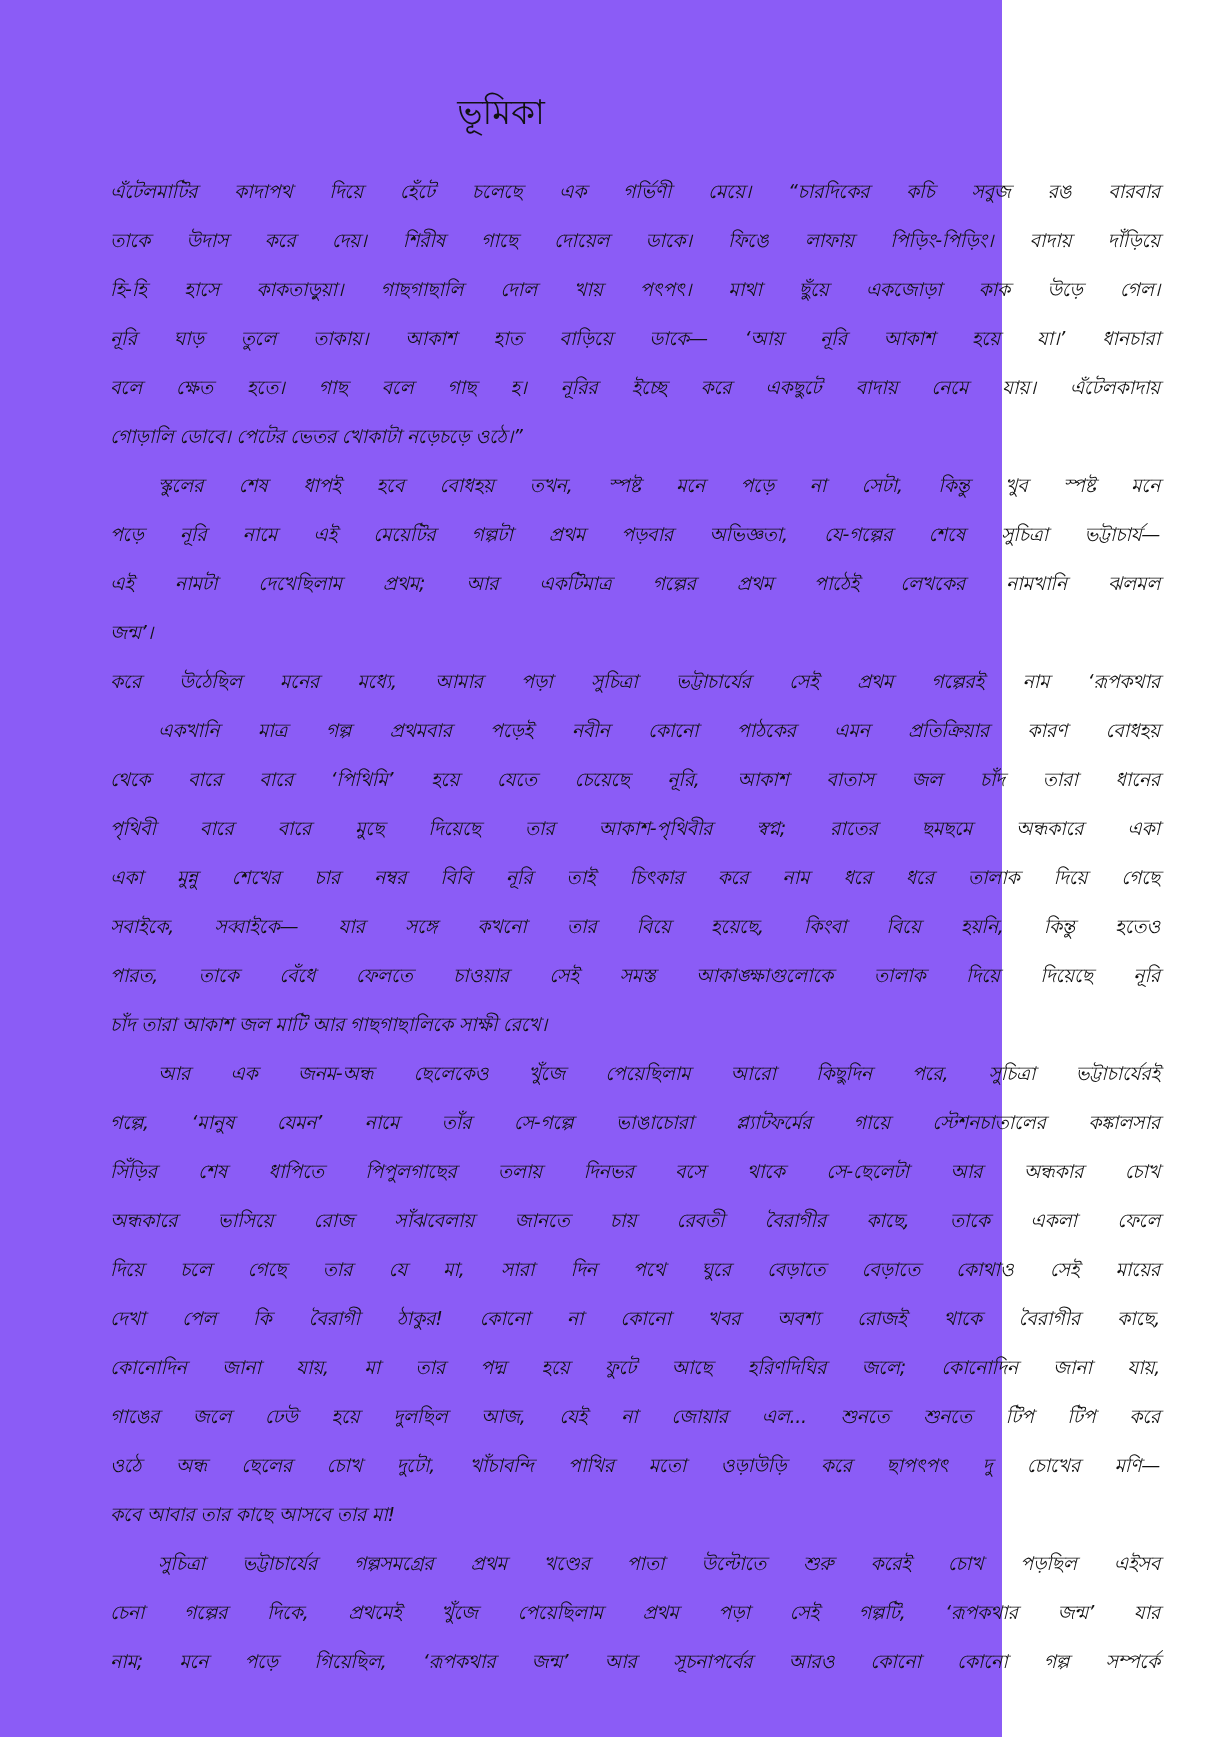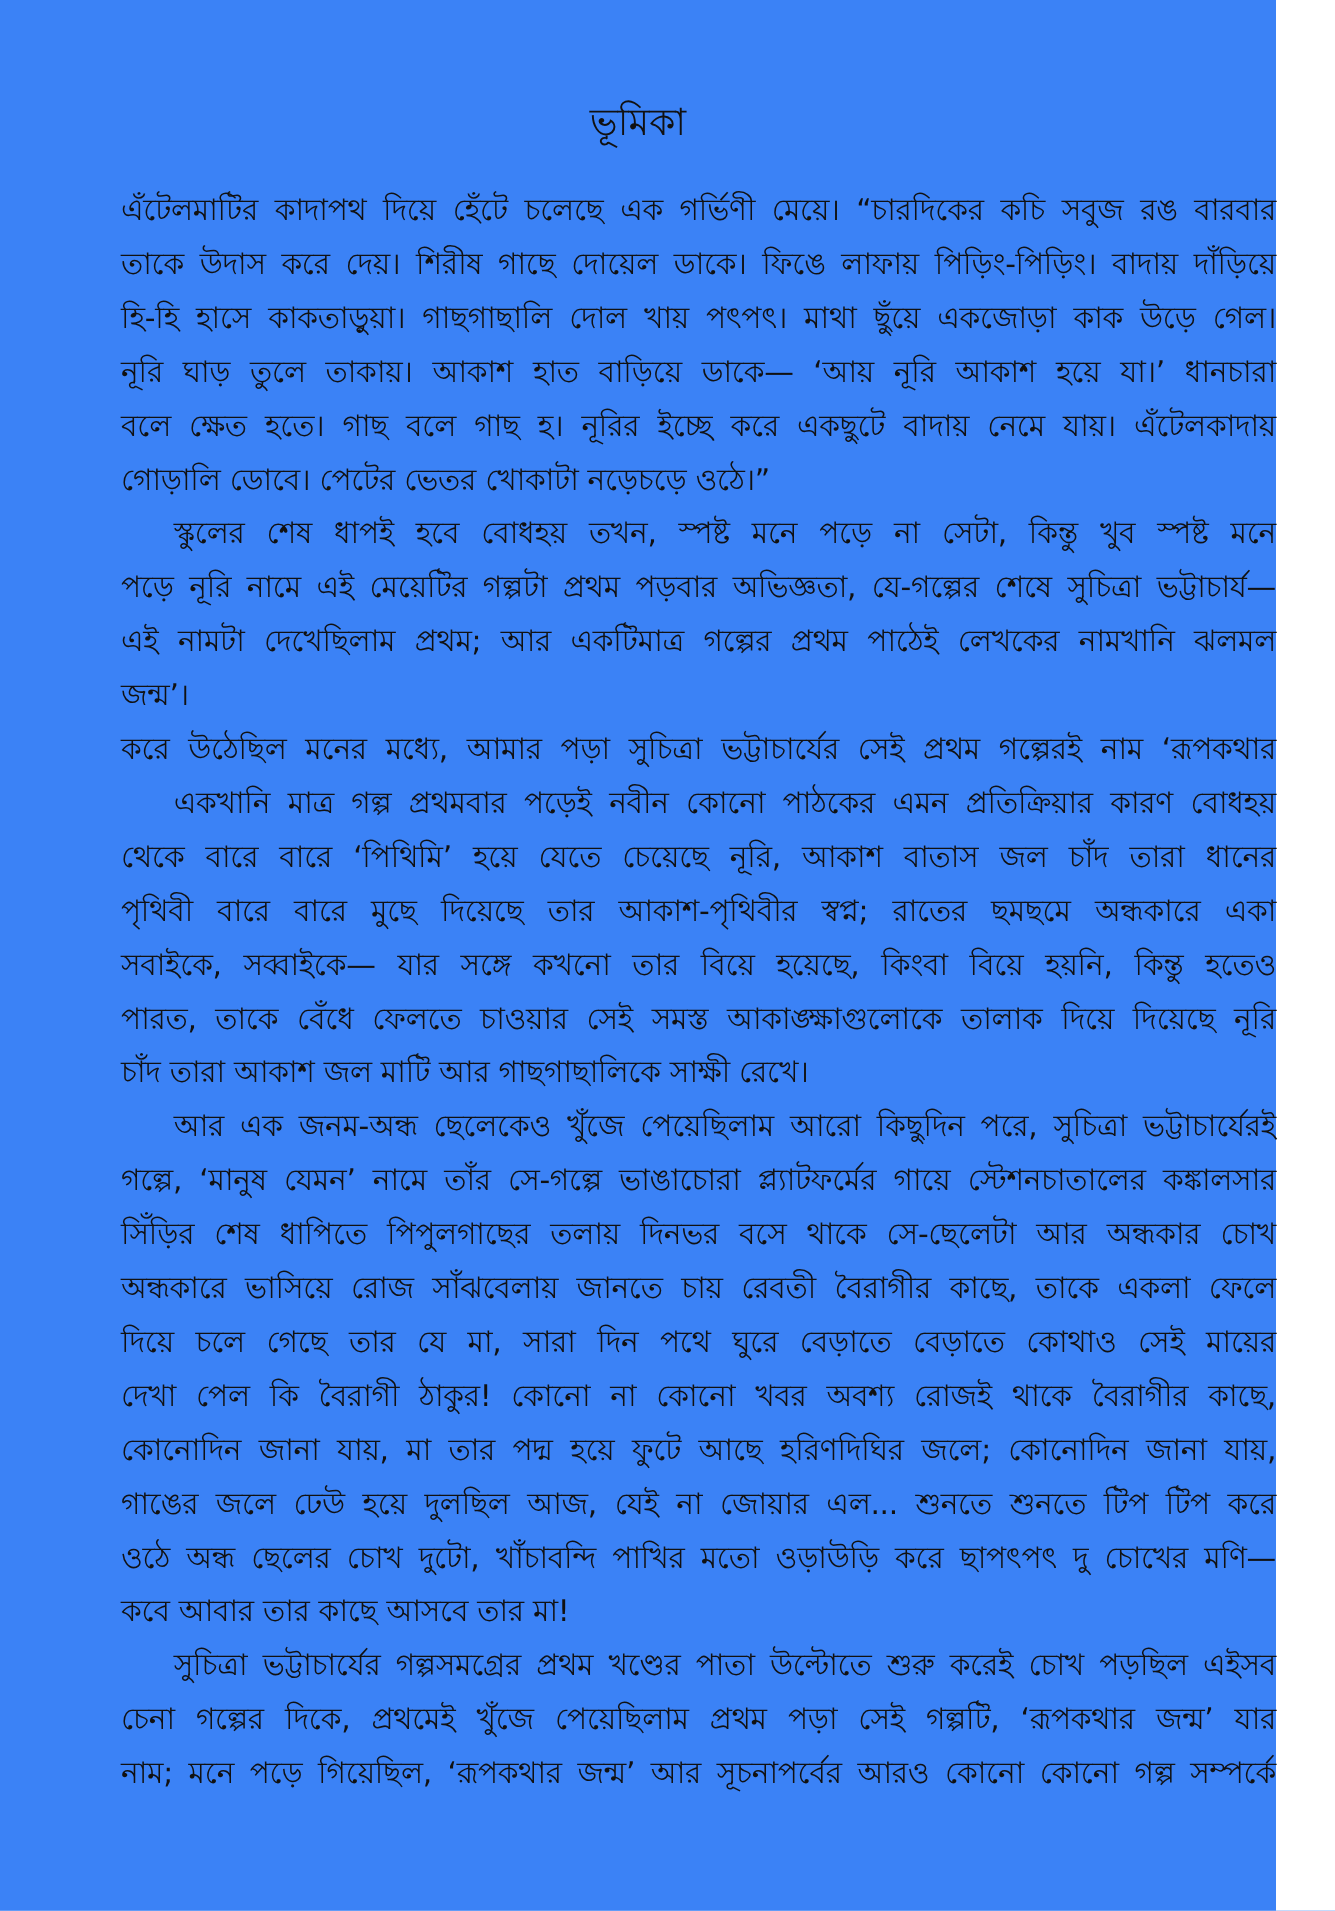--- a/index.html
+++ b/index.html
@@ -7,22 +7,22 @@
     width: 1214px; height: 1737px;
     background: #ffffff;
     color: #111111;
     font-family: "DejaVu Sans", sans-serif;
     position: relative;
     overflow: hidden;
   }
   .page {
     position: absolute;
     left: 0; top: 0;
-    width: 1160px; height: 1737px;
-    background: #3b82f6;
+    width: 1002px; height: 1737px;
+    background: #8b5cf6;
   }
   .title {
     position: absolute;
     left: 0; right: 0;
     top: 90px;
     text-align: center;
     font-size: 34px;
     line-height: 44px;
     font-weight: normal;
     margin: 0;
@@ -30,25 +30,26 @@
   .body-text {
     position: absolute;
     left: 110px;
     top: 167px;
     width: 1050px;
   }
   .line {
     display: block;
     height: 49px;
     line-height: 49px;
-    font-size: 27px;
+    font-size: 19px;
     white-space: nowrap;
     text-align: justify;
     text-align-last: justify;
     letter-spacing: -0.3px;
+    font-style: italic;
   }
   .line.last { text-align-last: left; }
   .line.indent { padding-left: 48px; }
 </style>
 </head>
 <body>
 
 <div class="page">
   <h1 class="title">ভূমিকা</h1>
 
@@ -68,20 +69,21 @@
       <span class="line">পড়ে নূরি নামে এই মেয়েটির গল্পটা প্রথম পড়বার অভিজ্ঞতা, যে-গল্পের শেষে সুচিত্রা ভট্টাচার্য—</span>
       <span class="line">এই নামটা দেখেছিলাম প্রথম; আর একটিমাত্র গল্পের প্রথম পাঠেই লেখকের নামখানি ঝলমল</span>
       <span class="line last">জন্ম’।</span>
       <span class="line">করে উঠেছিল মনের মধ্যে, আমার পড়া সুচিত্রা ভট্টাচার্যের সেই প্রথম গল্পেরই নাম ‘রূপকথার</span>
     </div>
 
     <div>
       <span class="line indent">একখানি মাত্র গল্প প্রথমবার পড়েই নবীন কোনো পাঠকের এমন প্রতিক্রিয়ার কারণ বোধহয়</span>
       <span class="line">থেকে বারে বারে ‘পিথিমি’ হয়ে যেতে চেয়েছে নূরি, আকাশ বাতাস জল চাঁদ তারা ধানের</span>
       <span class="line">পৃথিবী বারে বারে মুছে দিয়েছে তার আকাশ-পৃথিবীর স্বপ্ন; রাতের ছমছমে অন্ধকারে একা</span>
+      <span class="line">একা মুন্নু শেখের চার নম্বর বিবি নূরি তাই চিৎকার করে নাম ধরে ধরে তালাক দিয়ে গেছে</span>
       <span class="line">সবাইকে, সব্বাইকে— যার সঙ্গে কখনো তার বিয়ে হয়েছে, কিংবা বিয়ে হয়নি, কিন্তু হতেও</span>
       <span class="line">পারত, তাকে বেঁধে ফেলতে চাওয়ার সেই সমস্ত আকাঙ্ক্ষাগুলোকে তালাক দিয়ে দিয়েছে নূরি</span>
       <span class="line last">চাঁদ তারা আকাশ জল মাটি আর গাছগাছালিকে সাক্ষী রেখে।</span>
     </div>
 
     <div>
       <span class="line indent">আর এক জনম-অন্ধ ছেলেকেও খুঁজে পেয়েছিলাম আরো কিছুদিন পরে, সুচিত্রা ভট্টাচার্যেরই</span>
       <span class="line">গল্পে, ‘মানুষ যেমন’ নামে তাঁর সে-গল্পে ভাঙাচোরা প্ল্যাটফর্মের গায়ে স্টেশনচাতালের কঙ্কালসার</span>
       <span class="line">সিঁড়ির শেষ ধাপিতে পিপুলগাছের তলায় দিনভর বসে থাকে সে-ছেলেটা আর অন্ধকার চোখ</span>
       <span class="line">অন্ধকারে ভাসিয়ে রোজ সাঁঝবেলায় জানতে চায় রেবতী বৈরাগীর কাছে, তাকে একলা ফেলে</span>

